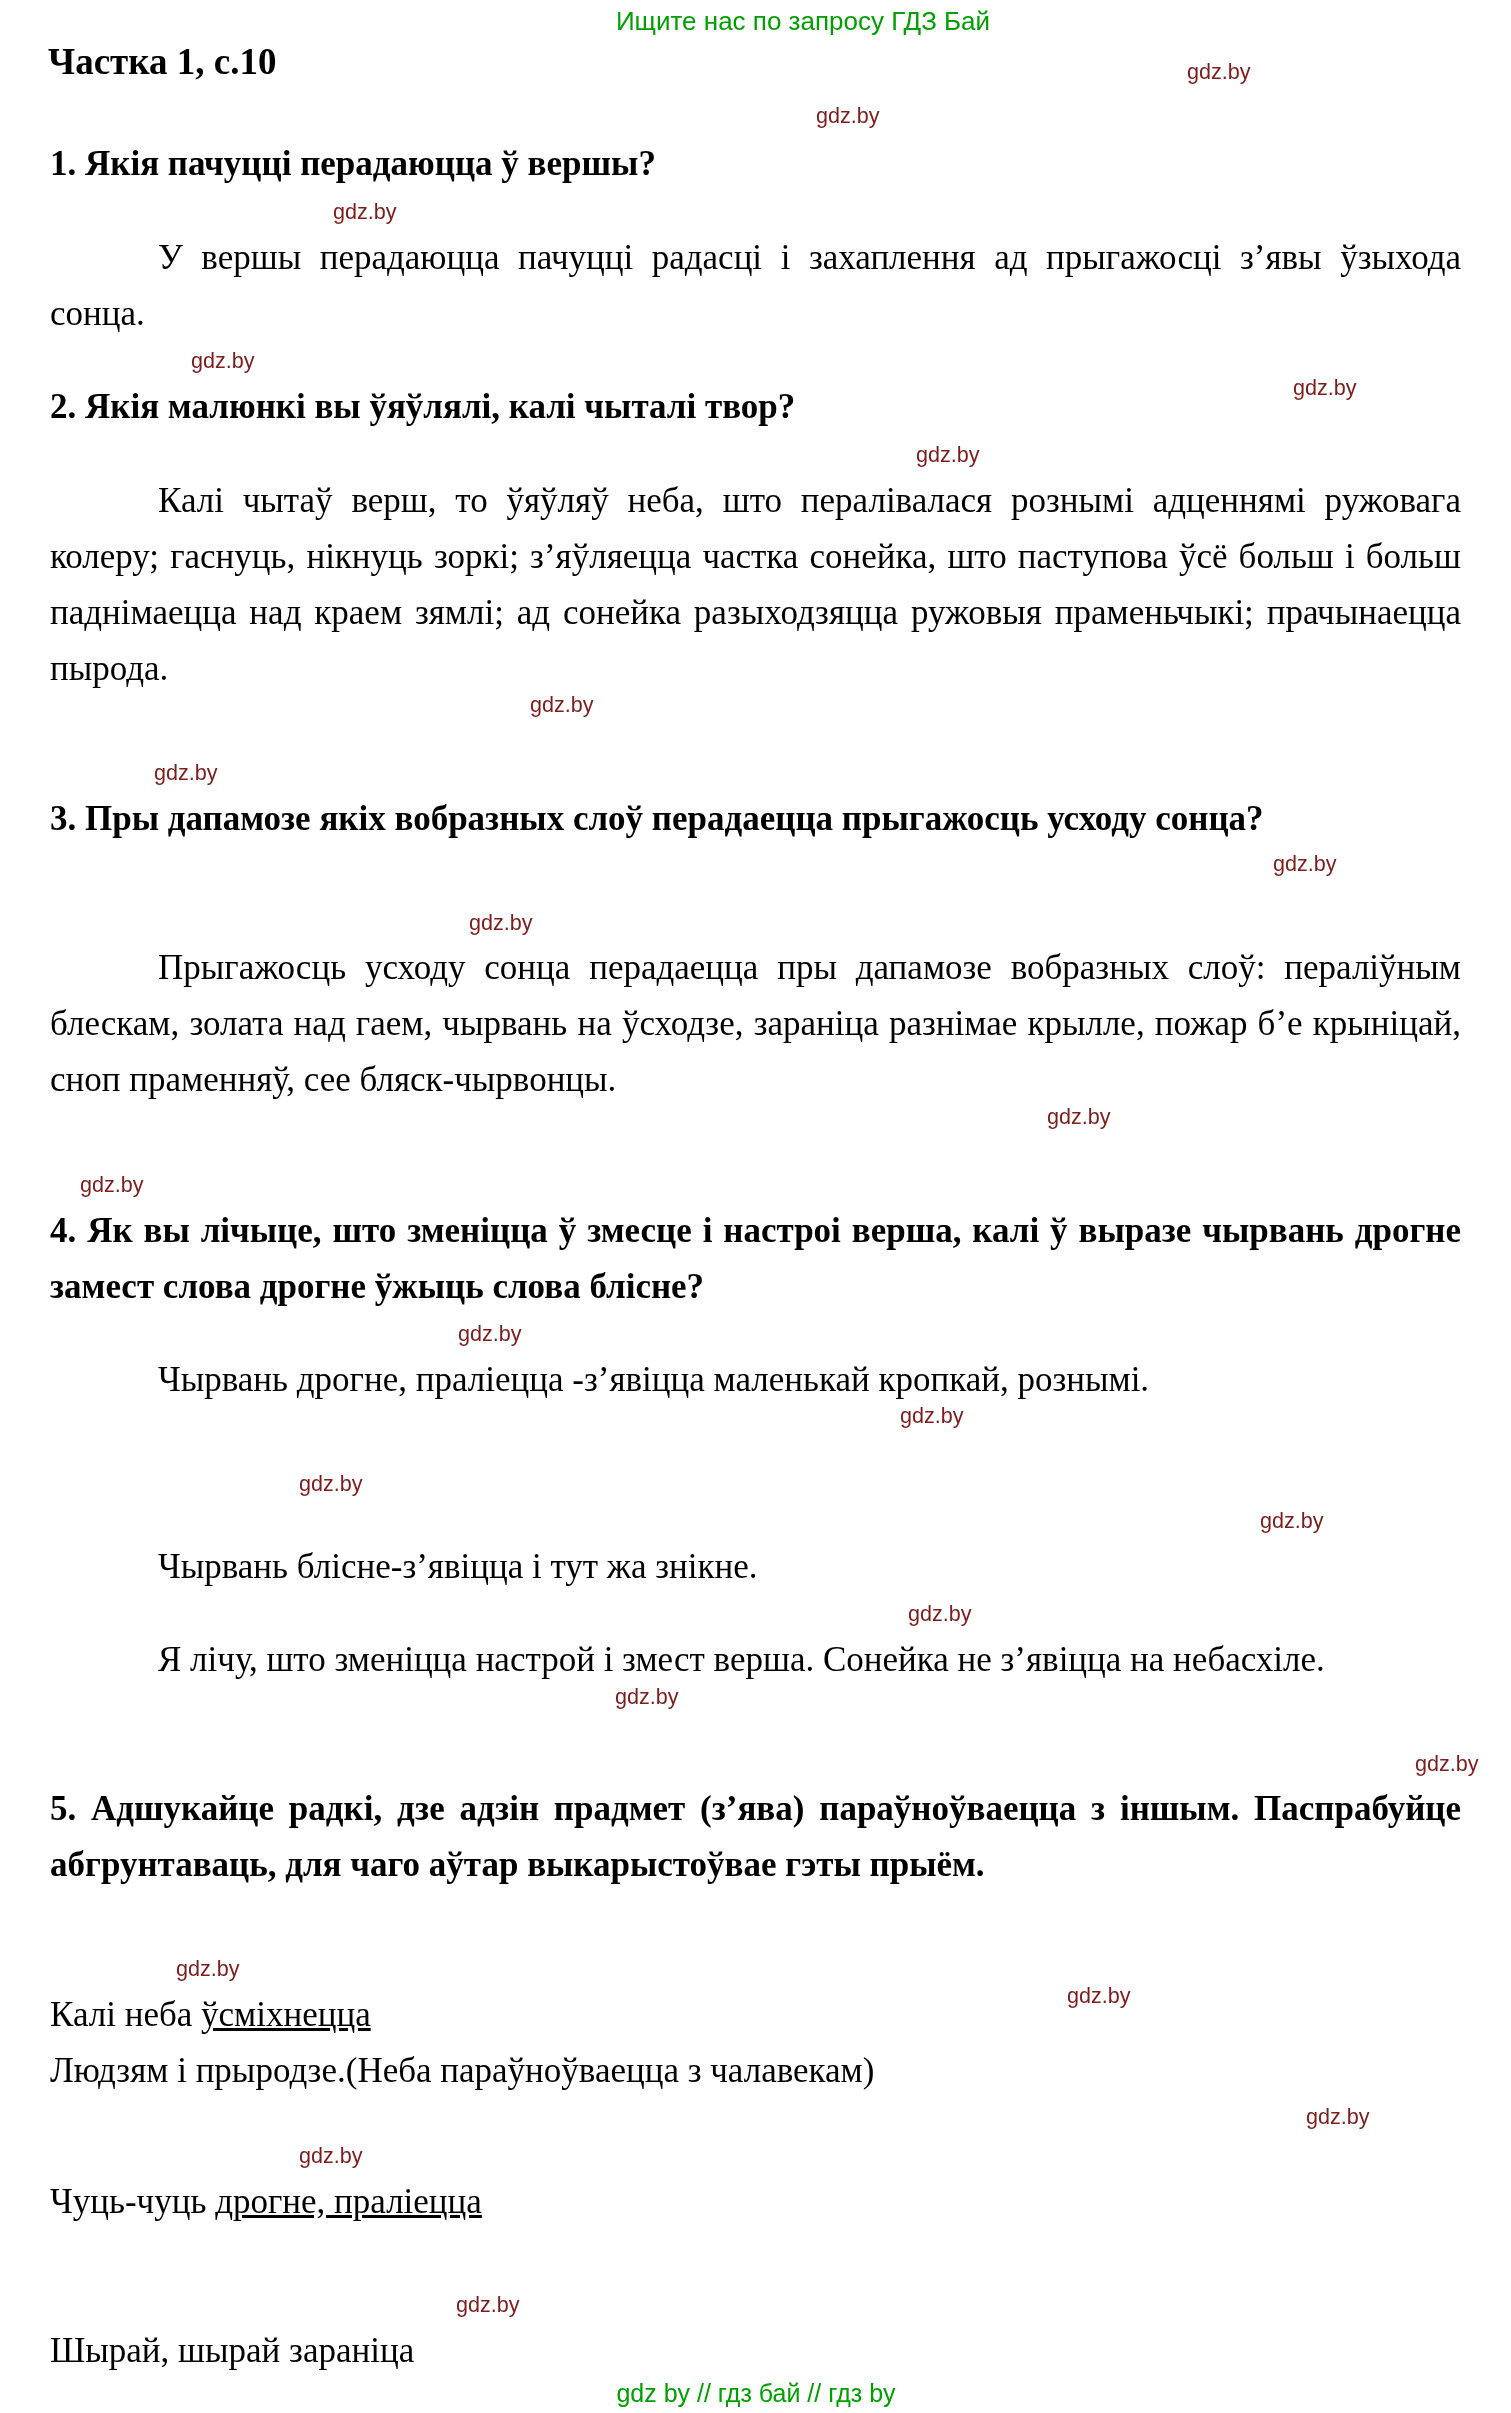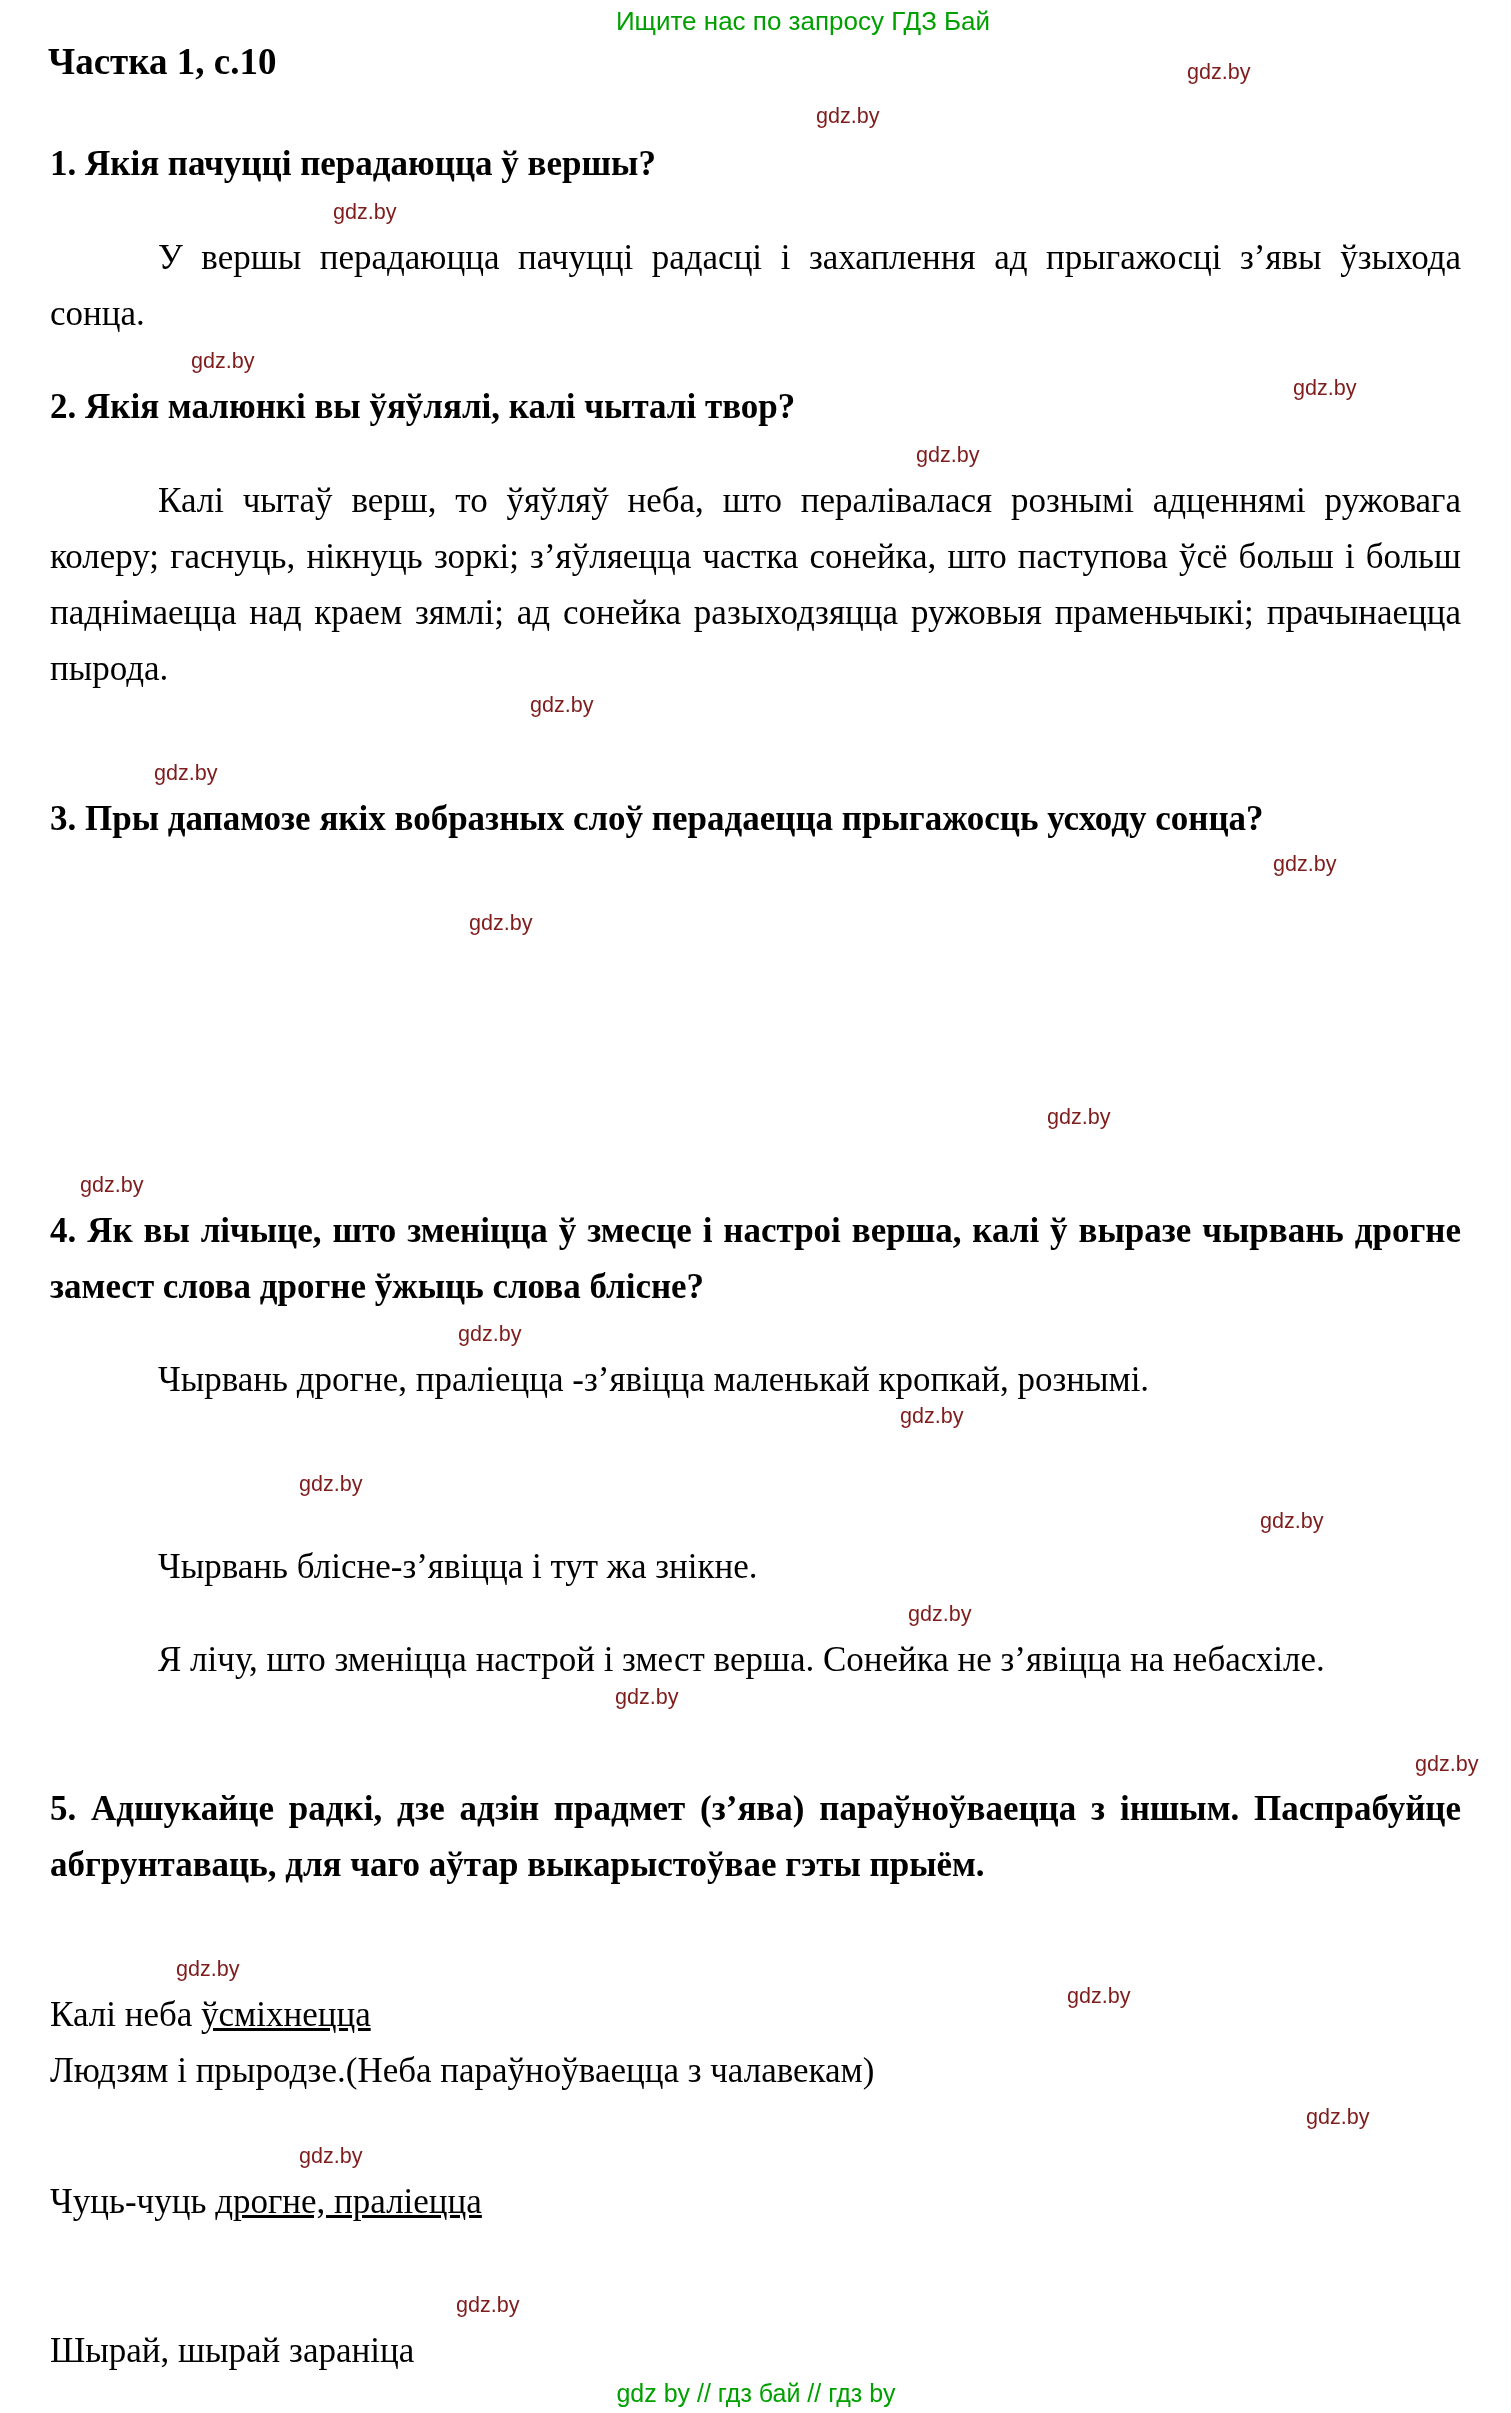--- a/index.html
+++ b/index.html
@@ -53,20 +53,21 @@
 
   <div class="title">Частка 1, с.10</div>
 
   <div id="q1" class="block q">1. Якія пачуцці перадаюцца ў вершы?</div>
   <div id="a1" class="block a">У вершы перадаюцца пачуцці радасці і захаплення ад прыгажосці з’явы ўзыхода сонца.</div>
 
   <div id="q2" class="block q">2. Якія малюнкі вы ўяўлялі, калі чыталі твор?</div>
   <div id="a2" class="block a">Калі чытаў верш, то ўяўляў неба, што пералівалася рознымі адценнямі ружовага колеру; гаснуць, нікнуць зоркі; з’яўляецца частка сонейка, што паступова ўсё больш і больш паднімаецца над краем зямлі; ад сонейка разыходзяцца ружовыя праменьчыкі; прачынаецца пырода.</div>
 
   <div id="q3" class="block q">3. Пры дапамозе якіх вобразных слоў перадаецца прыгажосць усходу сонца?</div>
+  <div id="a3" class="block a">Прыгажосць усходу сонца перадаецца пры дапамозе вобразных слоў: пераліўным блескам, золата над гаем, чырвань на ўсходзе, зараніца разнімае крылле, пожар б’е крыніцай, сноп праменняў, сее бляск-чырвонцы.</div>
 
   <div id="q4" class="block q">4. Як вы лічыце, што зменіцца ў змесце і настроі верша, калі ў выразе чырвань дрогне замест слова дрогне ўжыць слова блісне?</div>
   <div id="a4a" class="block a">Чырвань дрогне, праліецца -з’явіцца маленькай кропкай, рознымі.</div>
   <div id="a4b" class="block a">Чырвань блісне-з’явіцца і тут жа знікне.</div>
   <div id="a4c" class="block a">Я лічу, што зменіцца настрой і змест верша. Сонейка не з’явіцца на небасхіле.</div>
 
   <div id="q5" class="block q">5. Адшукайце радкі, дзе адзін прадмет (з’ява) параўноўваецца з іншым. Паспрабуйце абгрунтаваць, для чаго аўтар выкарыстоўвае гэты прыём.</div>
 
   <div id="poem1-1" class="block poem"><span>Калі неба </span><span class="u">ўсміхнецца</span></div>
   <div id="poem1-2" class="block poem">Людзям і прыродзе.(Неба параўноўваецца з чалавекам)</div>

